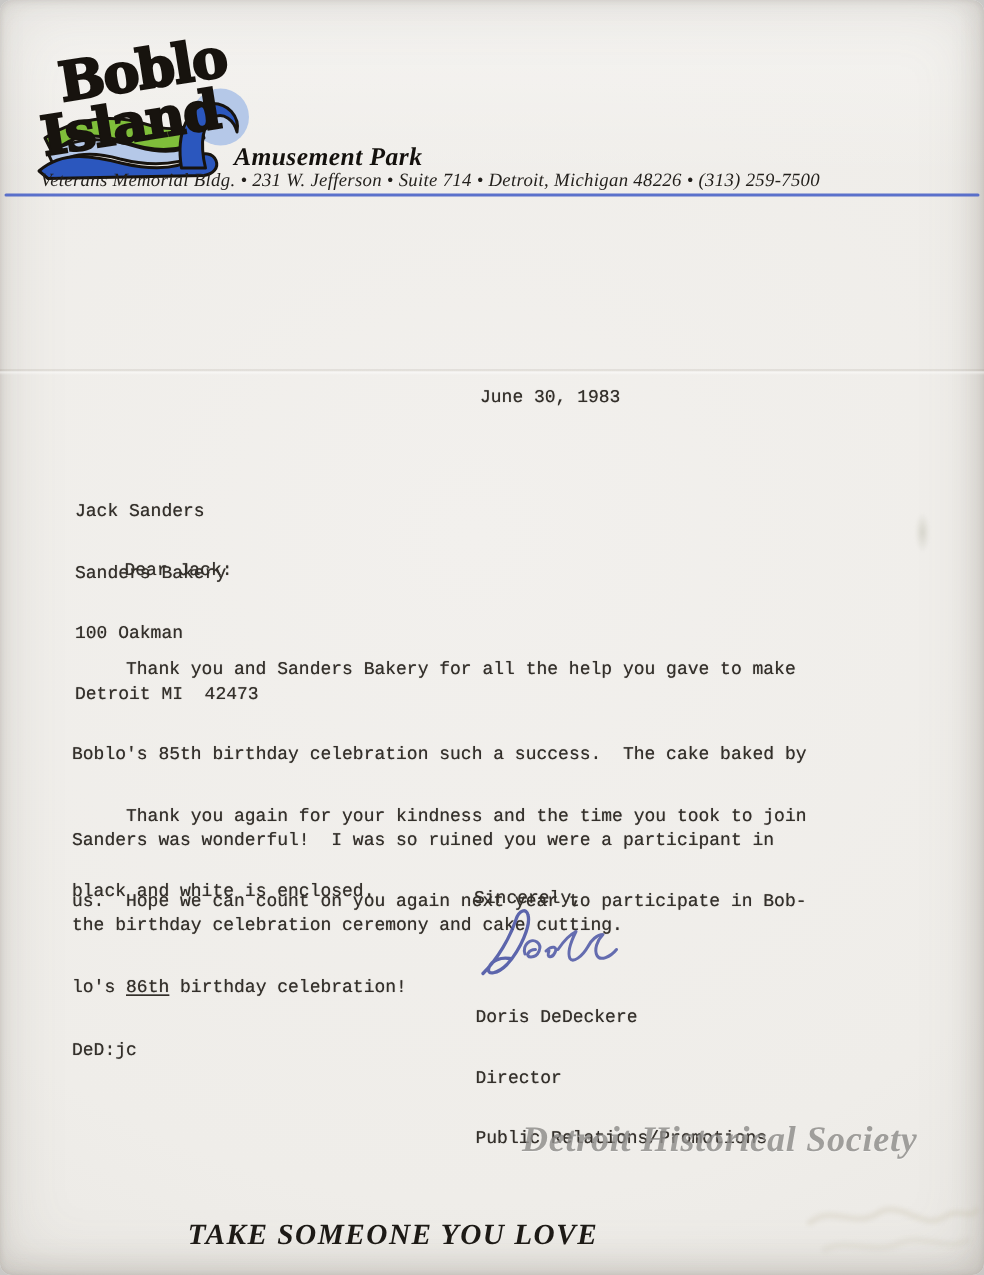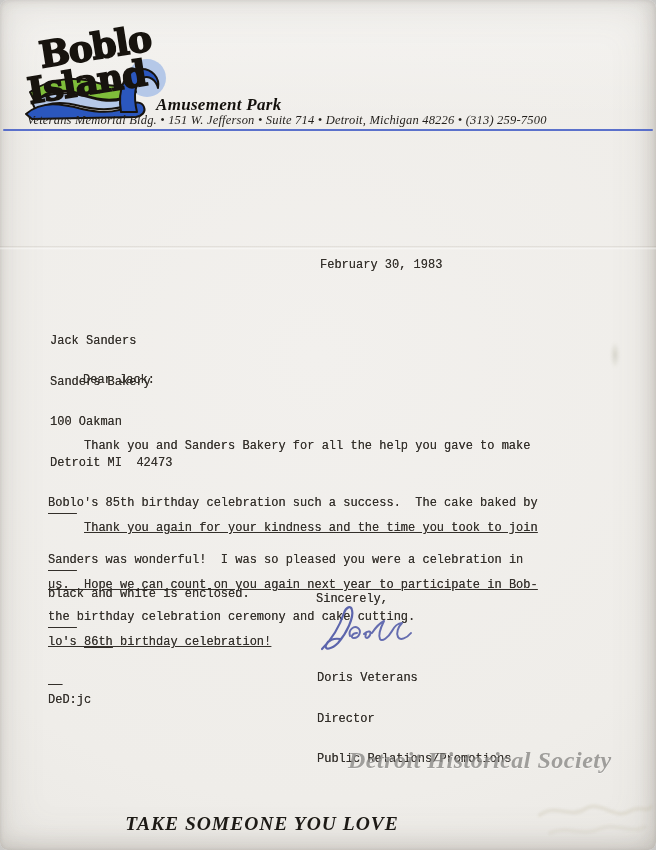--- a/index.html
+++ b/index.html
@@ -27,21 +27,21 @@
   .mono{font-family:"Liberation Mono",monospace;font-size:12px;color:#332f2a;
     white-space:pre;text-shadow:0 0 .5px rgba(51,47,42,.75);}
   .lh19{line-height:19px;}
   .lh13{line-height:13.5px;}
   .ind{padding-left:36px;}
   .u{text-decoration:underline;text-underline-offset:2px;}
   .date{left:320px;top:258px;}
   .recipient{left:50px;top:308px;}
   .salutation{left:50px;top:373px;padding-left:33px;}
   .para1{left:48px;top:399px;}
-  .para2{left:48px;top:481px;text-decoration:underline;}
+  .para2{left:48px;top:497px;}
   .para3{left:48px;top:547px;}
   .closing{left:316px;top:592px;}
   .sig-svg{left:314px;top:603px;}
   .signer{left:317px;top:645px;}
   .initials{left:48px;top:693px;}
   
   .watermark{left:348px;top:747px;font-family:"Liberation Serif",serif;
     font-style:italic;font-weight:bold;font-size:24px;letter-spacing:.5px;
     color:rgba(118,117,114,.68);text-shadow:0 1px 0 rgba(255,255,255,.45);}
   .slogan{left:0;top:813px;width:524px;text-align:center;
@@ -62,41 +62,41 @@
     <path d="M10,70 C30,56 56,54 78,61 C94,66 104,64 112,58 L116,70 C102,79 84,80 64,73 C44,66 28,67 15,80 Z" stroke="#17130e" stroke-width="2" stroke-linejoin="round" fill="#7fbe3a"></path>
     <path d="M12,80 C32,68 52,70 72,76 C90,81 102,79 110,73 L113,81 C98,88 80,89 60,84 C42,79 26,80 16,89 Z" stroke="#17130e" stroke-width="2" stroke-linejoin="round" fill="#b5c8e8"></path>
     <path d="M6,92 C22,78 42,82 62,87 C84,92 100,90 110,83 C116,79 122,80 124,85 C126,90 122,94 116,95 L12,97 Z" stroke="#17130e" stroke-width="2" stroke-linejoin="round" fill="#2b57be"></path>
     <path d="M101,90 C97,66 106,48 120,47 C132,46 140,56 138,66 C136,58 129,53 123,56 C115,60 113,73 117,90 Z" stroke="#17130e" stroke-width="2" stroke-linejoin="round" fill="#2b57be"></path>
     <text x="20" y="38" font-family="DejaVu Serif, serif" font-weight="bold" font-size="36" letter-spacing="-1" transform="rotate(-9 70 32)" fill="#17130e" stroke="#17130e" stroke-width="1.6" paint-order="stroke">Boblo</text>
     <text x="8" y="72" font-family="DejaVu Serif, serif" font-weight="bold" font-size="36" letter-spacing="-1" transform="rotate(-9 70 66)" fill="#17130e" stroke="#17130e" stroke-width="1.6" paint-order="stroke">Island</text>
   </svg>
 
   <div class="abs tagline">Amusement Park</div>
 
-  <div class="abs hq-line">Veterans Memorial Bldg. • 151 W. Jefferson • Suite 714 • Detroit, Michigan 48226 • (313) 259-7500</div>
+  <div class="abs hq-line">Veterans Memorial Bldg. • 231 W. Jefferson • Suite 714 • Detroit, Michigan 48226 • (313) 259-7500</div>
 
   <div class="abs blue-rule"></div>
 
   <div class="abs crease"></div>
 
-  <div class="abs mono date">February 30, 1983</div>
+  <div class="abs mono date">June 30, 1983</div>
 
   <div class="abs mono lh13 recipient">
     <div>Jack Sanders</div>
     <div>Sanders Bakery</div>
     <div>100 Oakman</div>
     <div>Detroit MI  42473</div>
   </div>
 
   <div class="abs mono salutation">Dear Jack:</div>
 
   <div class="abs mono lh19 para1">
     <div class="ind">Thank you and Sanders Bakery for all the help you gave to make</div>
     <div>Boblo's 85th birthday celebration such a success.  The cake baked by</div>
-    <div>Sanders was wonderful!  I was so pleased you were a celebration in</div>
+    <div>Sanders was wonderful!  I was so ruined you were a participant in</div>
     <div>the birthday celebration ceremony and cake cutting.</div>
   </div>
 
   <div class="abs mono lh19 para2">
     <div class="ind">Thank you again for your kindness and the time you took to join</div>
     <div>us.  Hope we can count on you again next year to participate in Bob-</div>
     <div><span>lo's </span><span class="u">86th</span><span> birthday celebration!</span></div>
   </div>
 
   <div class="abs mono lh19 para3">
@@ -104,21 +104,21 @@
   </div>
 
   <div class="abs mono closing">Sincerely,</div>
 
   <svg class="abs sig-svg" width="100" height="52" viewBox="0 0 100 52">
     <path d="M8,46 C18,36 26,22 30,10 C32,4 37,2 38,7 C40,14 33,30 24,40 C18,46 10,48 12,42 C14,37 20,35 26,36" fill="none" stroke-width="2.2" stroke-linecap="round" stroke-linejoin="round" opacity=".9" stroke="#4b55a5"></path>
     <path d="M36,33 C34,27 40,22 44,25 C48,28 45,35 40,35 C36,35 38,30 43,30 M50,31 C54,27 58,28 56,32 C54,36 50,36 52,31 M58,30 C62,24 66,20 70,18 C66,26 64,32 66,36 C68,39 74,35 78,28 M78,28 C80,24 84,20 88,20 C84,24 82,30 84,34 C86,38 93,35 97,30" fill="none" stroke-width="2" stroke-linecap="round" stroke-linejoin="round" opacity=".85" stroke="#4b55a5"></path>
   </svg>
 
   <div class="abs mono lh13 signer">
-    <div>Doris Veterans</div>
+    <div>Doris DeDeckere</div>
     <div>Director</div>
     <div>Public Relations/Promotions</div>
   </div>
 
   <div class="abs mono initials">DeD:jc</div>
 
   <div class="abs smudge"></div>
 
   <div class="abs watermark">Detroit Historical Society</div>
 

